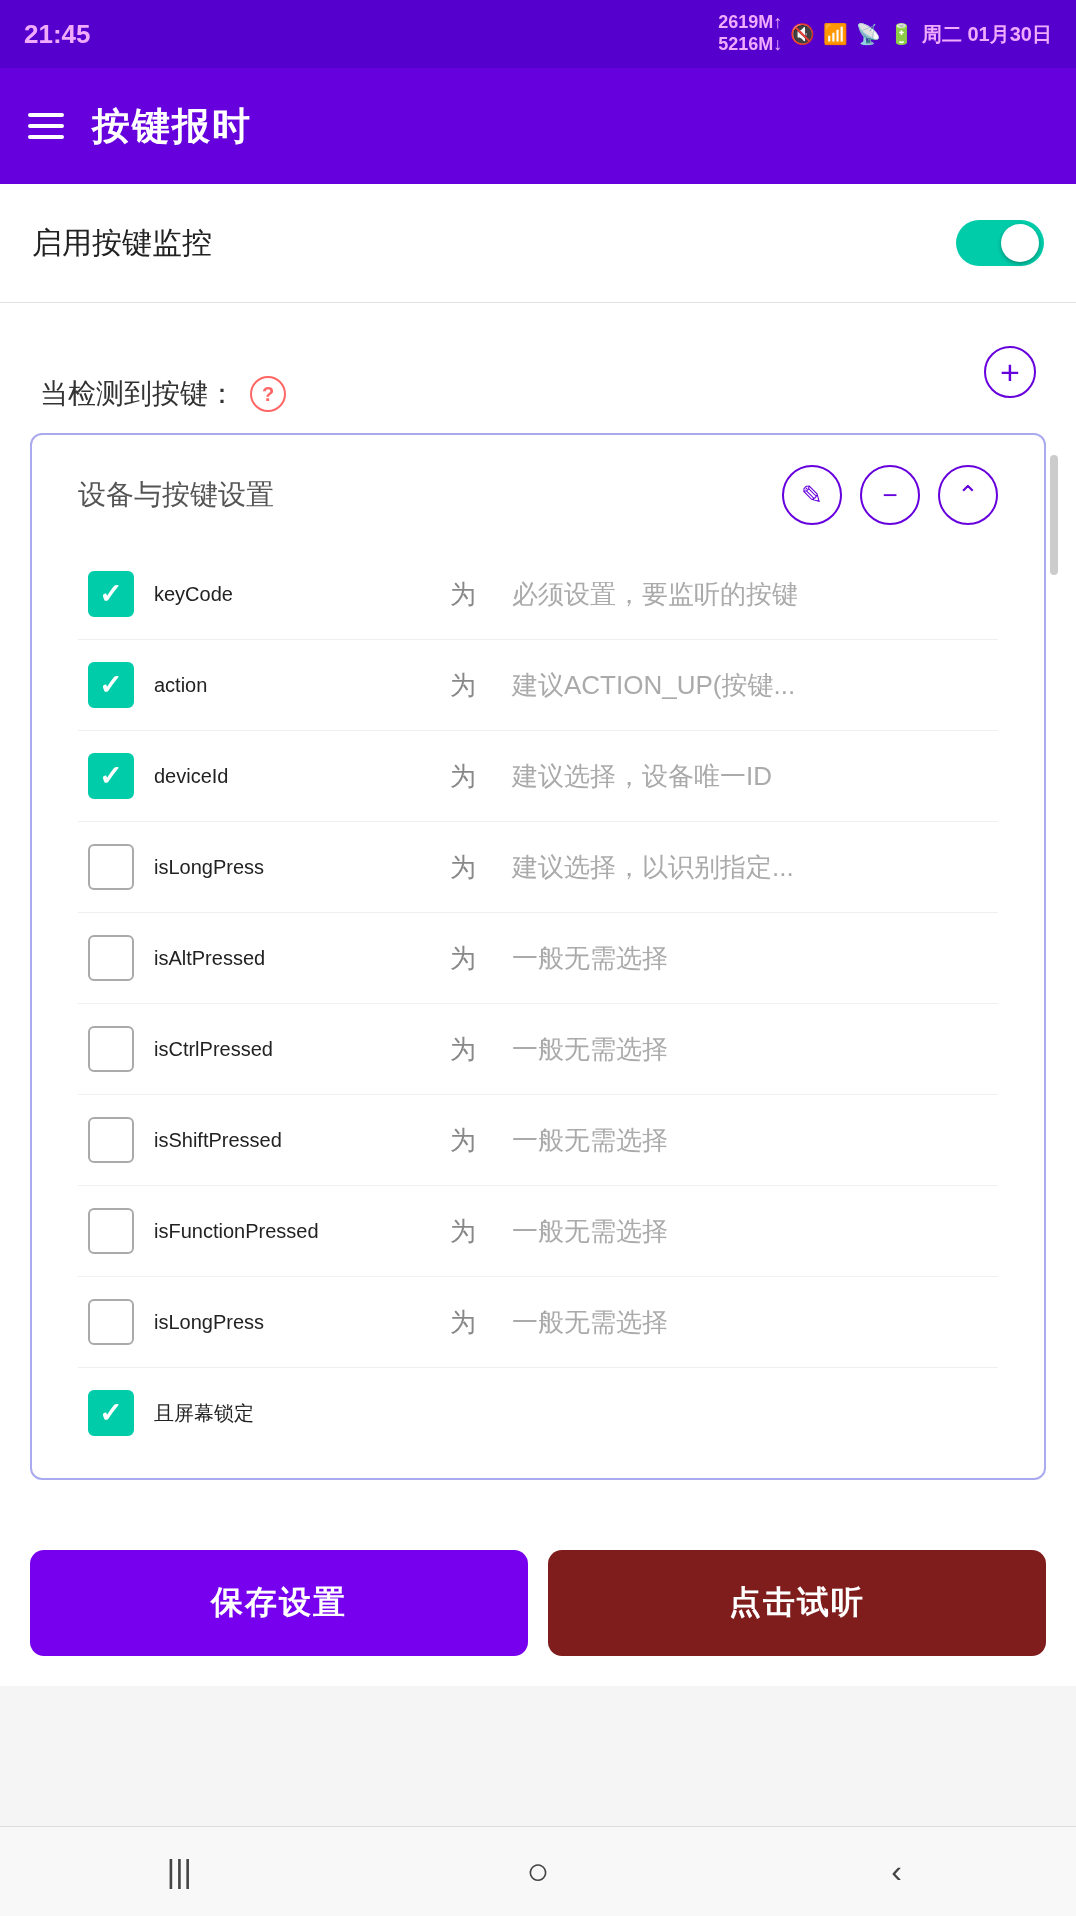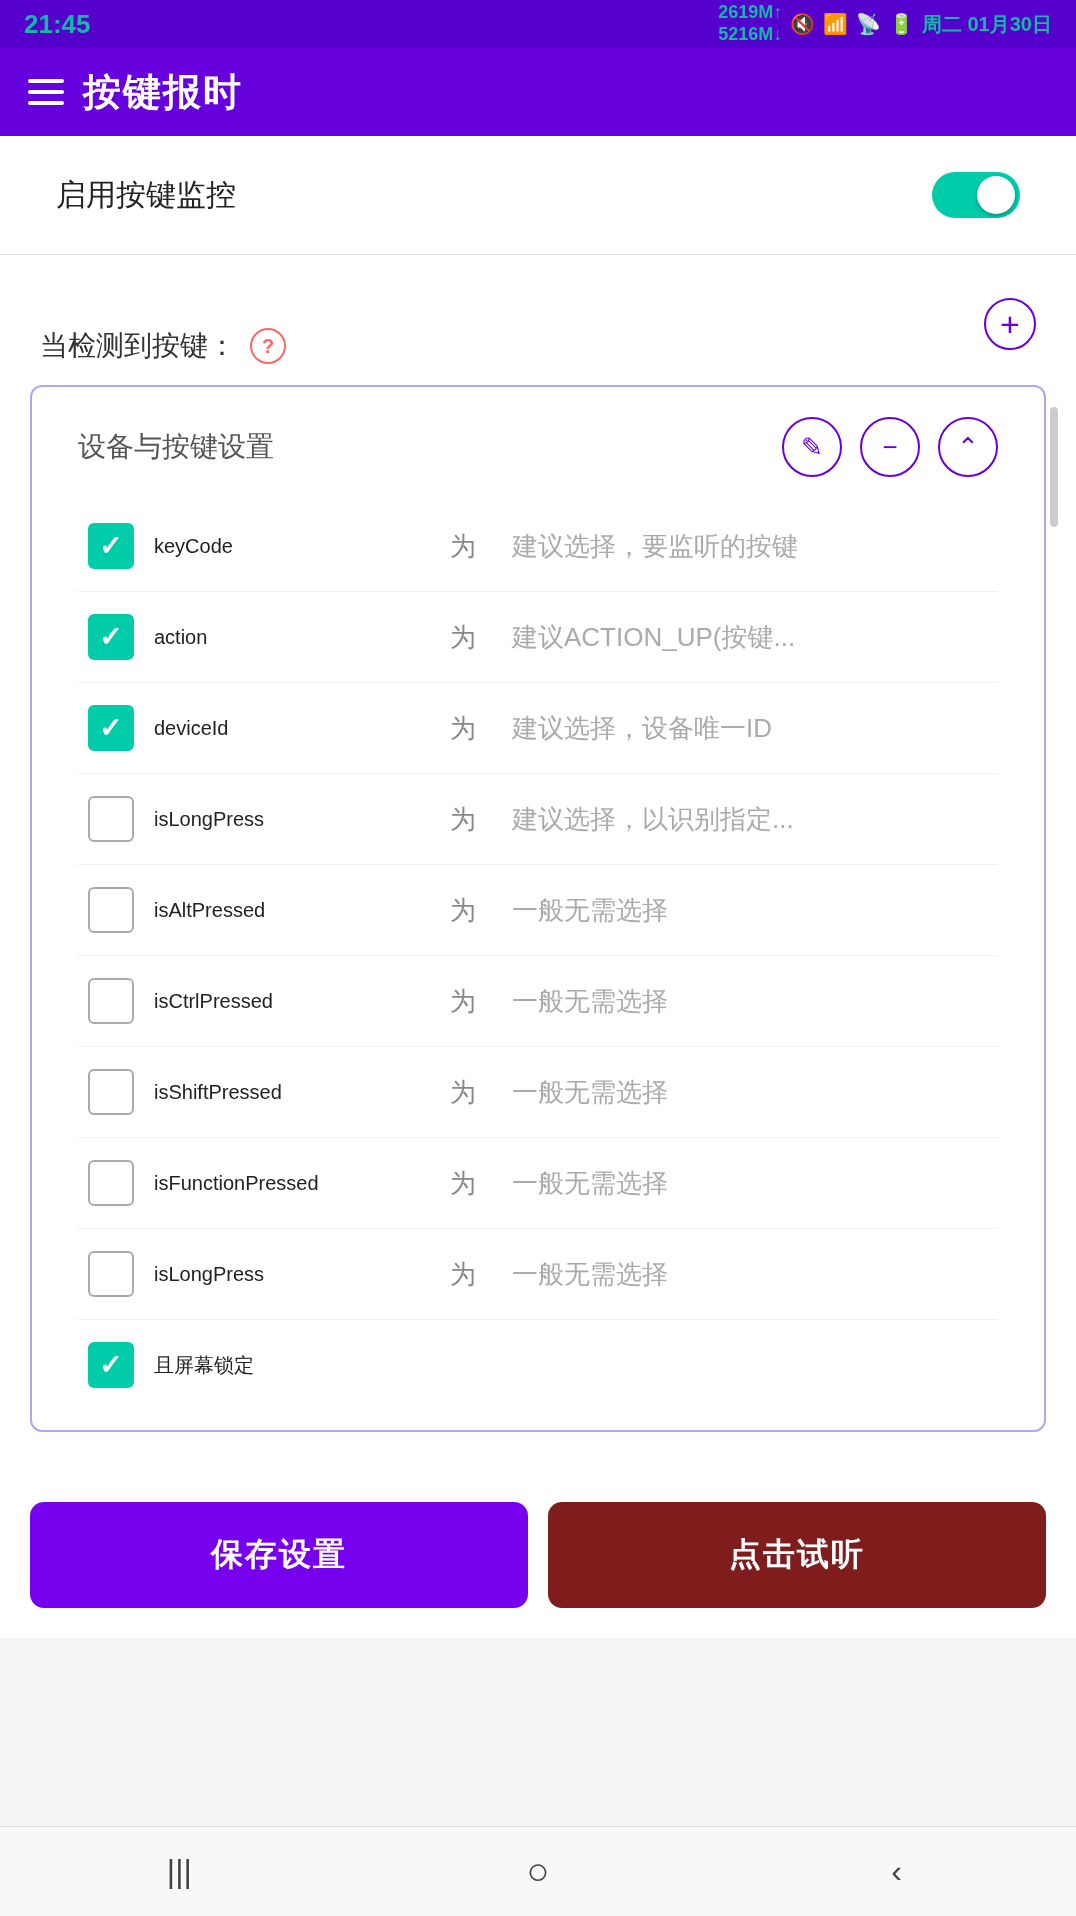--- a/index.html
+++ b/index.html
@@ -9,47 +9,47 @@
       min-height: 1916px;
       background: #f5f5f5;
       font-family: 'PingFang SC', 'Microsoft YaHei', sans-serif;
       position: relative;
       overflow-x: hidden;
     }
 
     
     .status-bar {
       background: #5500cc;
-      color: #14b8a6;
+      color: #f0abfc;
       display: flex;
       justify-content: space-between;
       align-items: center;
       padding: 10px 24px;
-      height: 48px;
+      height: 68px;
       font-size: 22px;
       font-weight: 600;
     }
     .status-bar-left { font-size: 26px; font-weight: 700; }
     .status-bar-right {
       display: flex;
       align-items: center;
       gap: 8px;
       font-size: 20px;
       justify-content: center;
     }
 
     
     .app-bar {
       background: #6600dd;
       color: white;
       display: flex;
       align-items: center;
       padding: 0 28px;
-      height: 88px;
-      gap: 19px;
+      height: 116px;
+      gap: 28px;
     }
     .app-bar-menu {
       font-size: 36px;
       line-height: 1;
       display: flex;
       flex-direction: column;
       gap: 7px;
       cursor: pointer;
     }
     .menu-line {
@@ -68,21 +68,21 @@
     .main-content {
       background: white;
       padding: 0;
     }
 
     
     .toggle-row {
       display: flex;
       justify-content: space-between;
       align-items: center;
-      padding: 36px 56px;
+      padding: 36px 32px;
       border-bottom: 1px solid #e0e0e0;
     }
     .toggle-label {
       font-size: 30px;
       color: #222;
       font-weight: 500;
     }
     .toggle-switch {
       width: 88px;
       height: 46px;
@@ -356,21 +356,21 @@
     <div class="scrollbar"></div>
 
     <div class="checkbox-list" id="checkbox-list">
 
     <div class="checkbox-item">
           <div class="checkbox checked">
             <span class="checkmark">✓</span>
           </div>
           <span class="item-name">keyCode</span>
           <span class="item-for">为</span>
-          <span class="item-value">建议选择，要监听的按键</span>
+          <span class="item-value">必须设置，要监听的按键</span>
         </div>
         <div class="checkbox-item">
           <div class="checkbox checked">
             <span class="checkmark">✓</span>
           </div>
           <span class="item-name">action</span>
           <span class="item-for">为</span>
           <span class="item-value">建议ACTION_UP(按键...</span>
         </div>
         <div class="checkbox-item">

